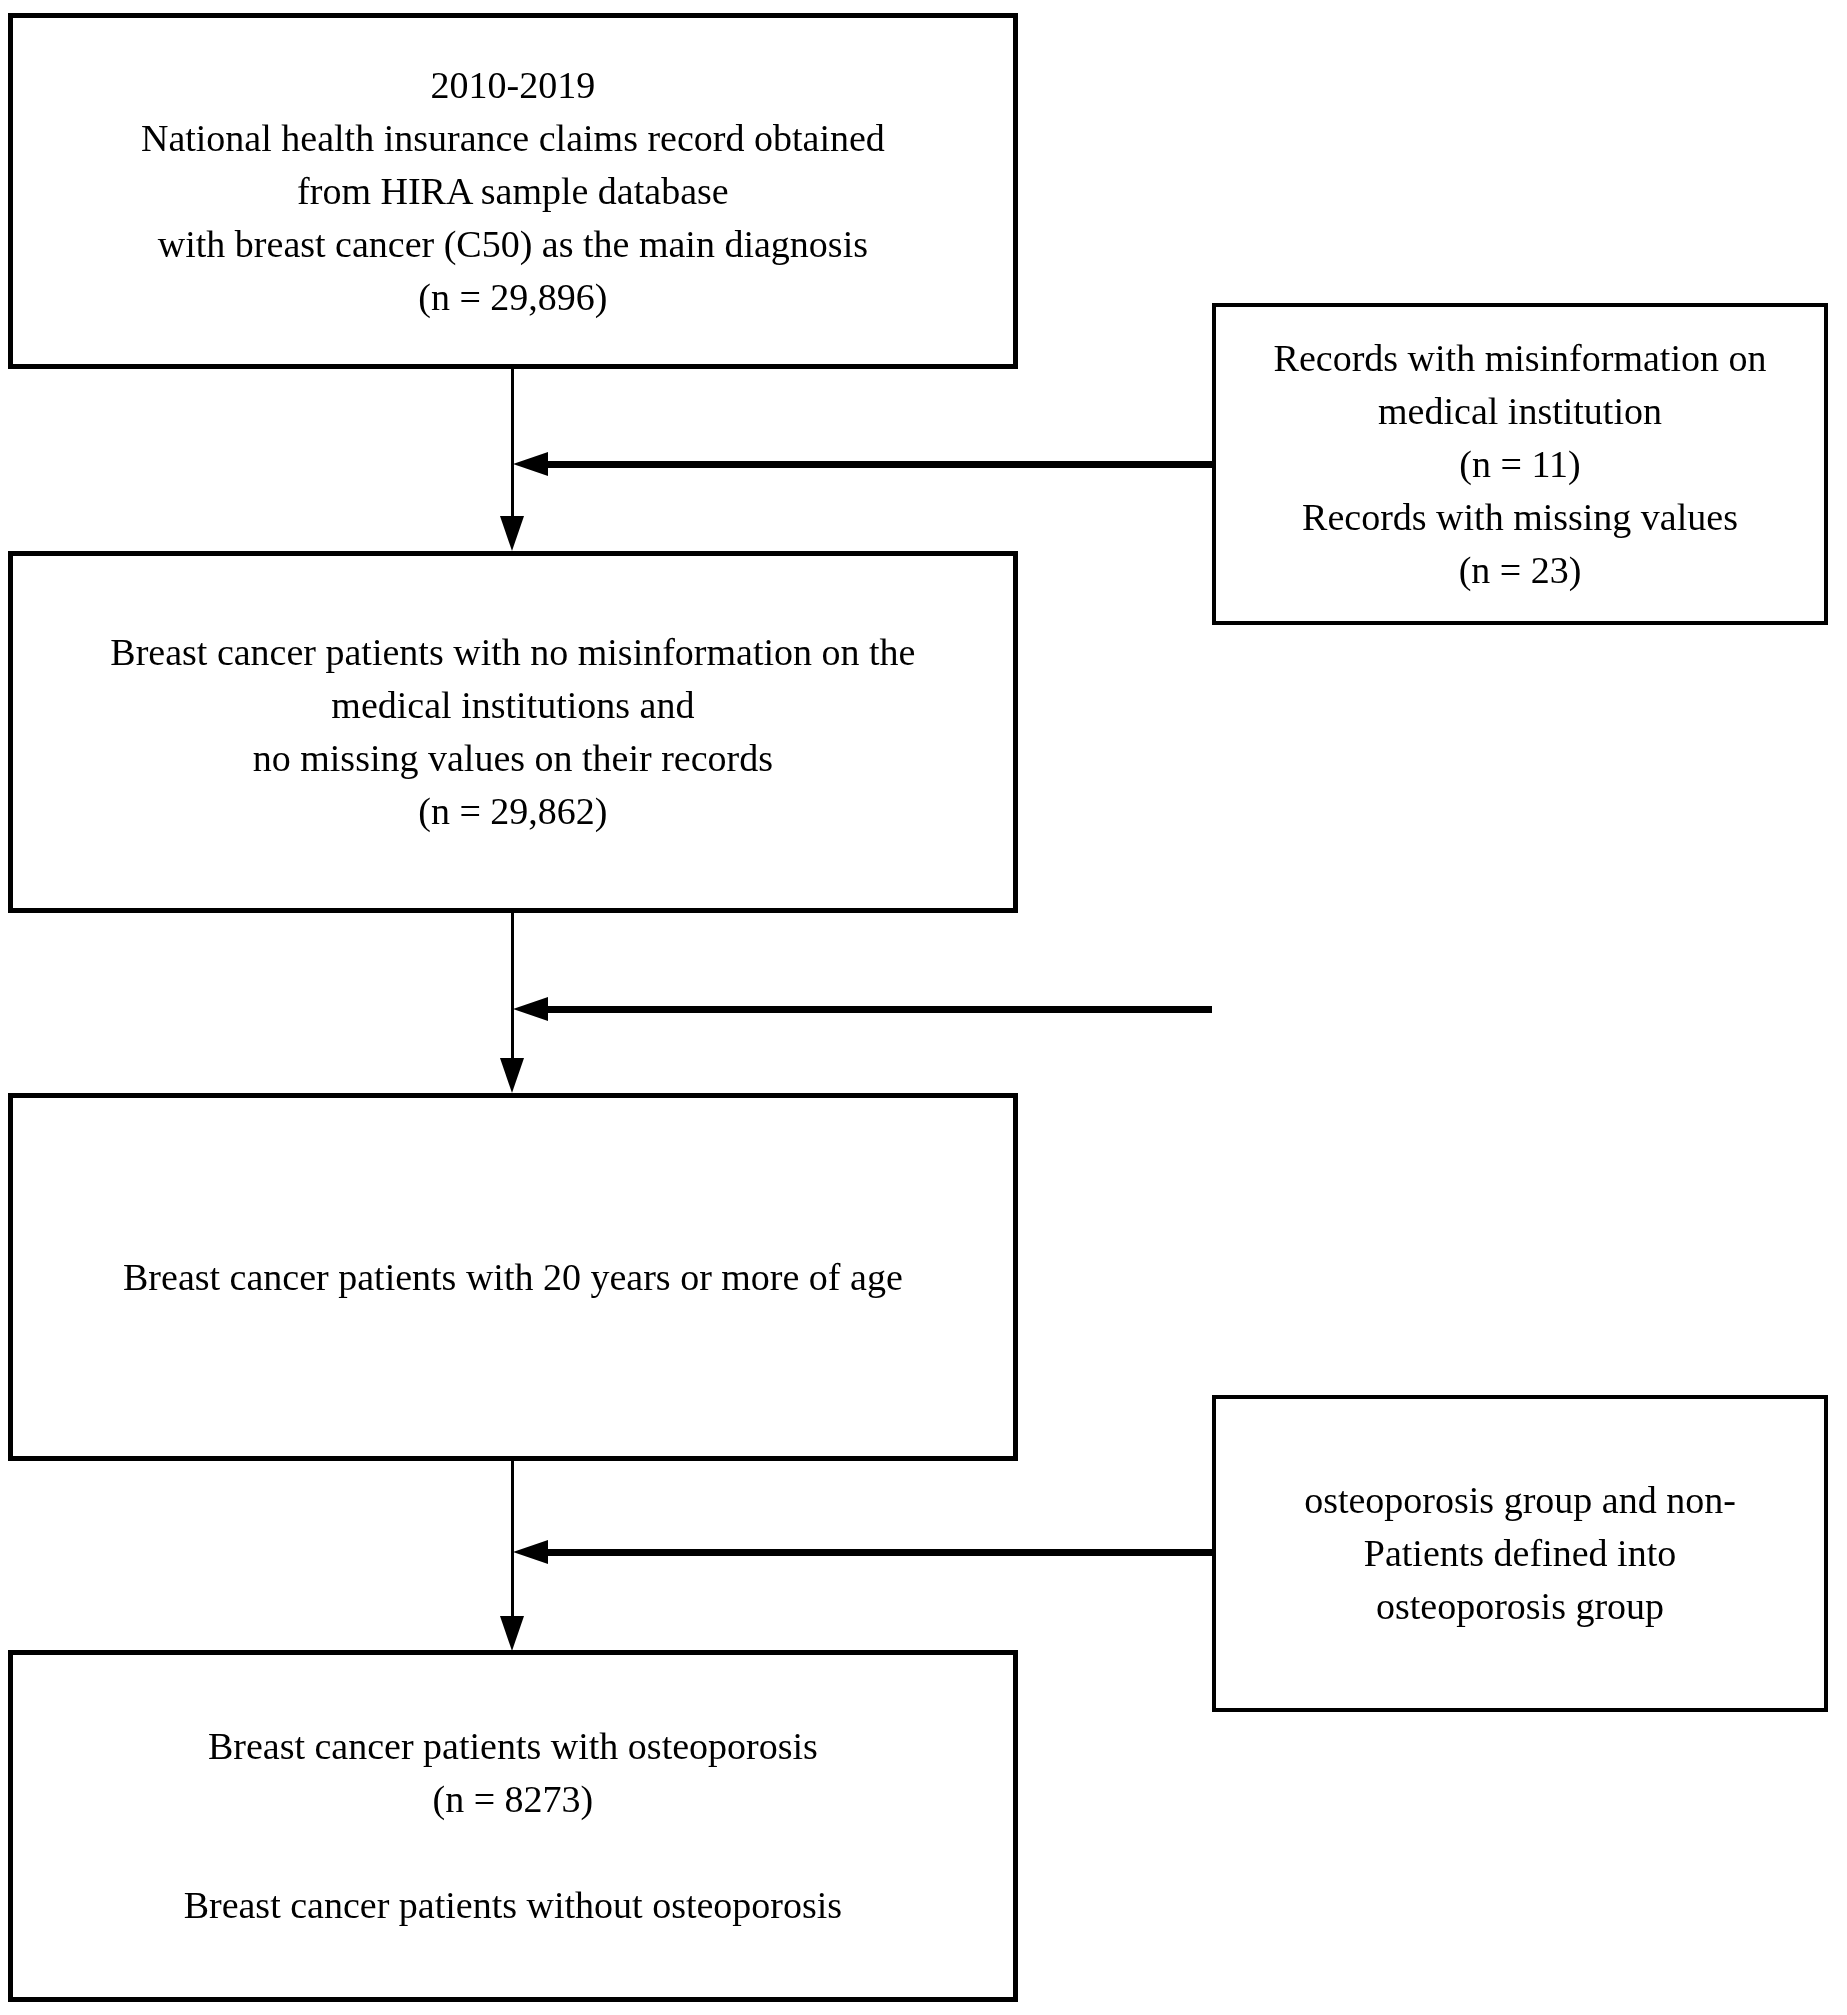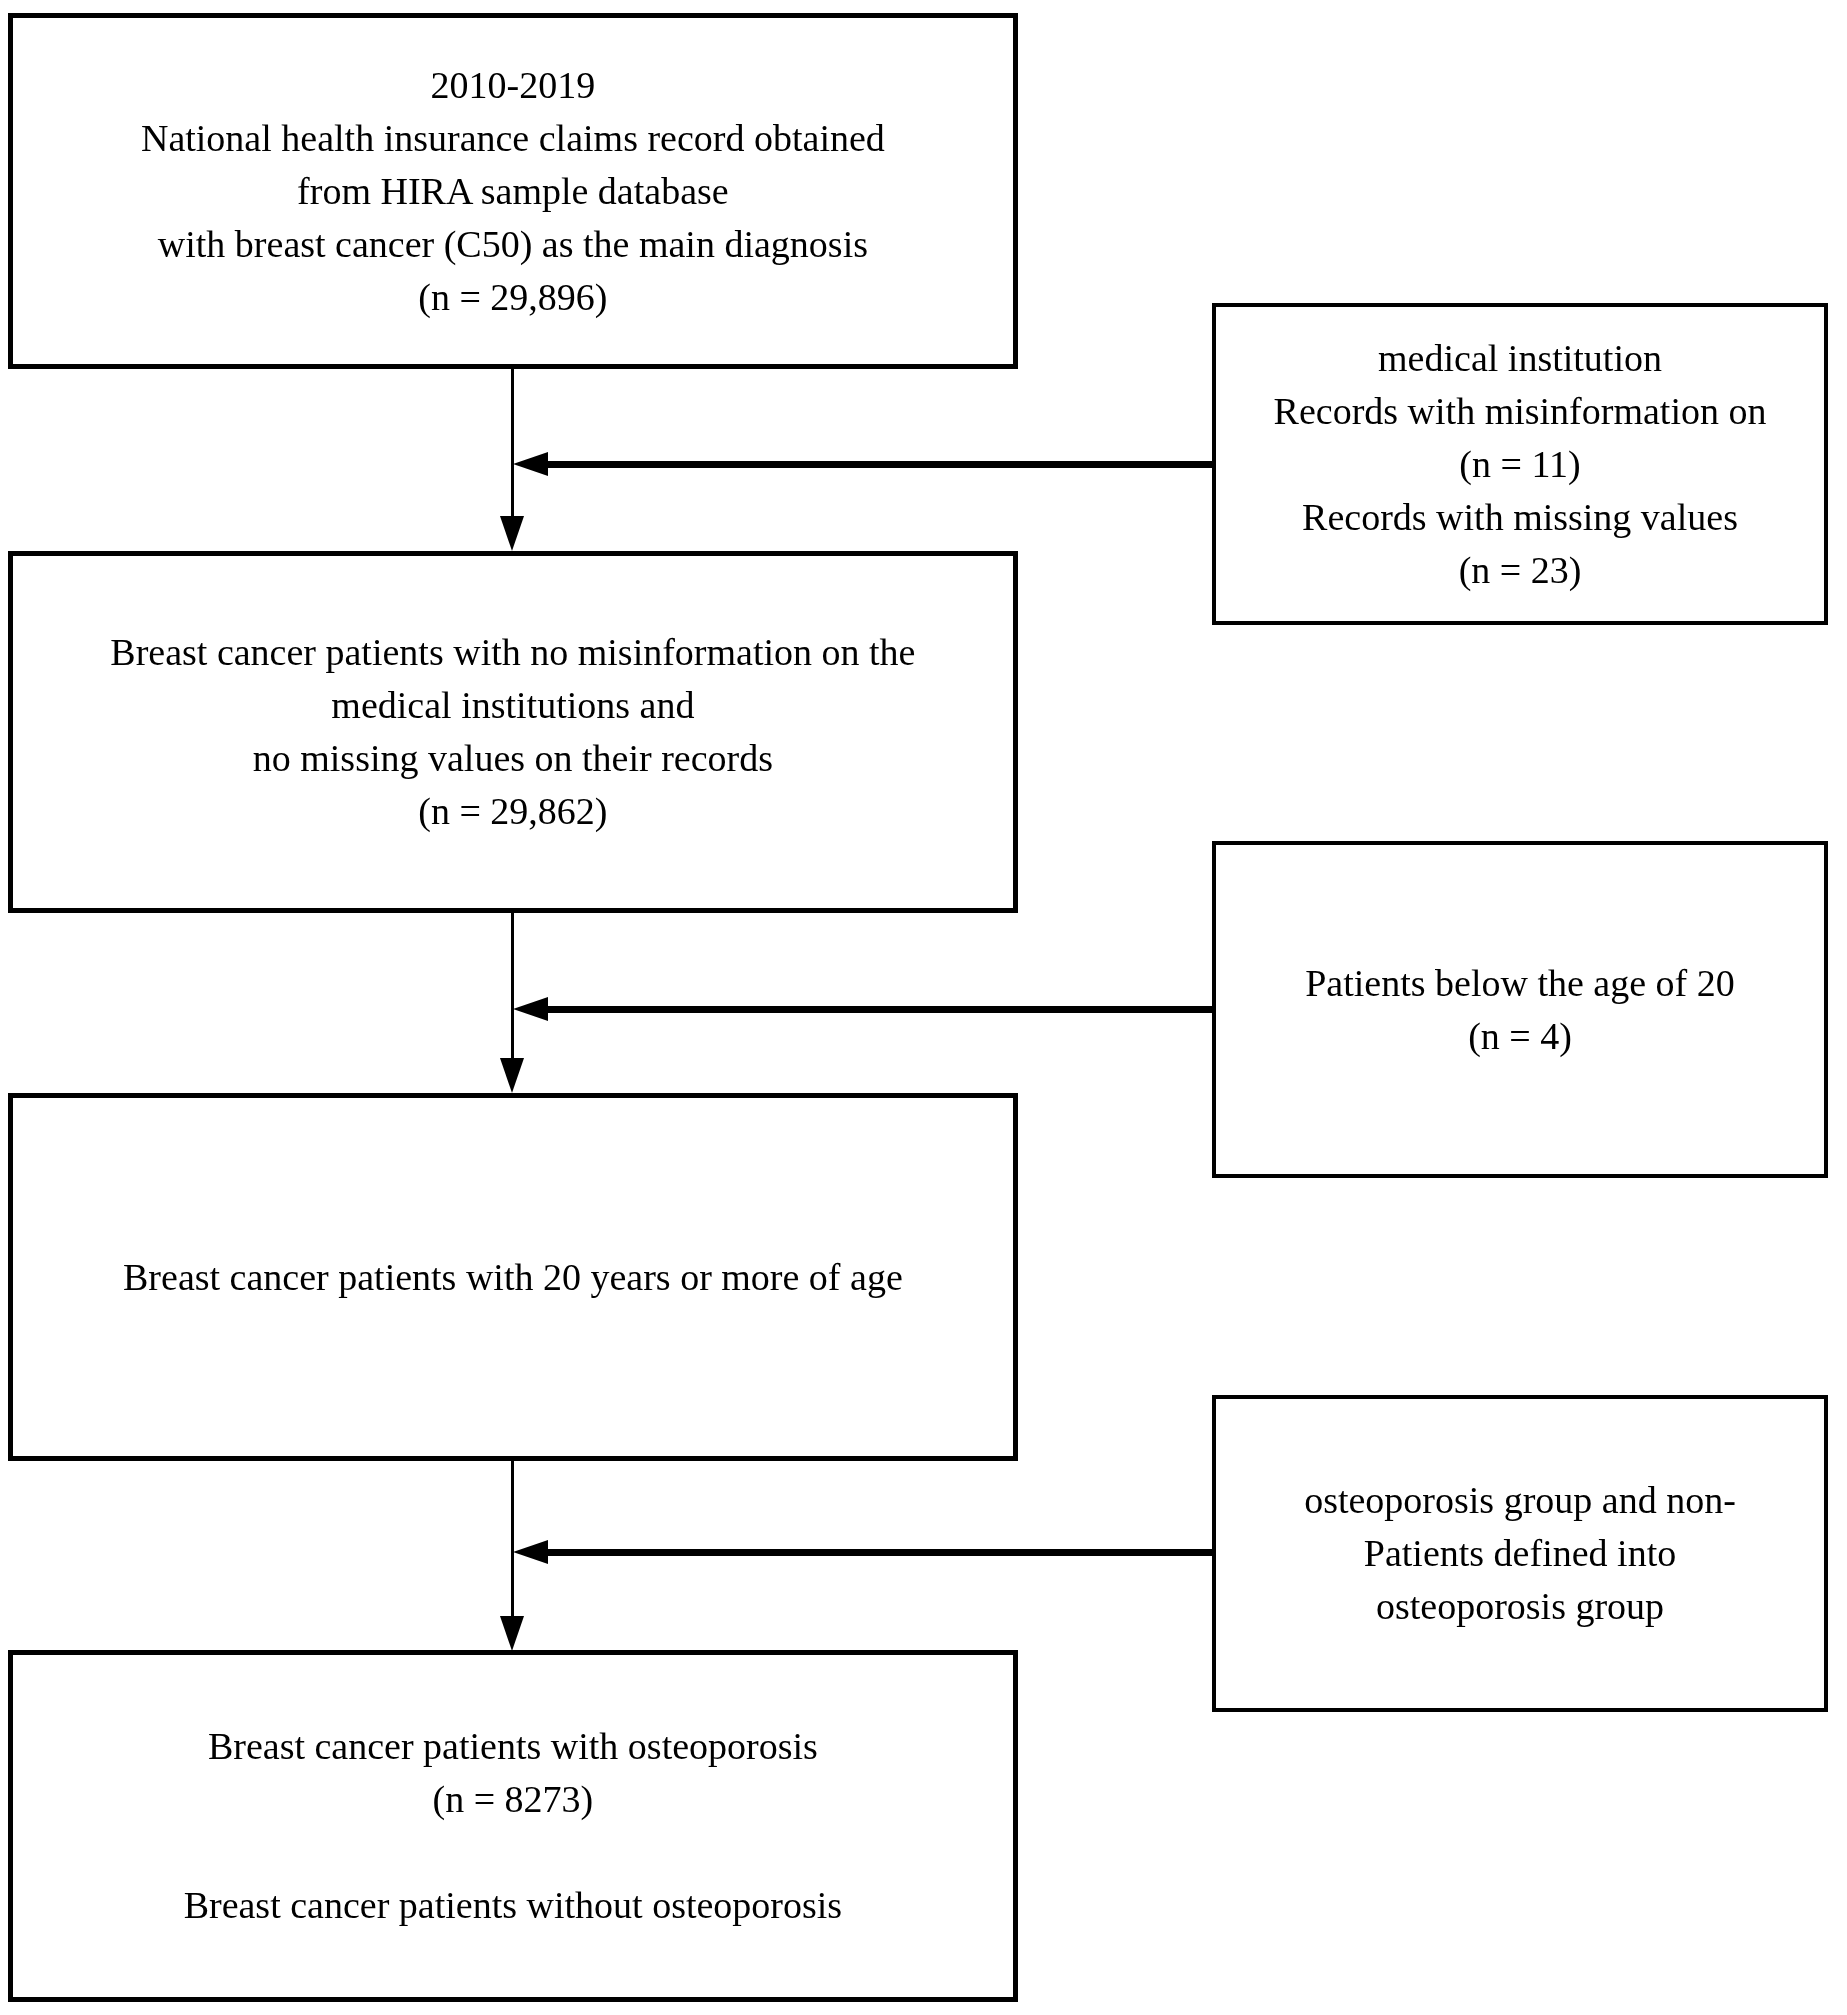--- a/index.html
+++ b/index.html
@@ -109,34 +109,28 @@
     <div class="lines">
       <div class="line">Breast cancer patients with osteoporosis</div>
       <div class="line">(n = 8273)</div>
       <div class="line"></div>
       <div class="line">Breast cancer patients without osteoporosis</div>
     </div>
   </div>
 
   <div class="box side" id="box-excl1">
     <div class="lines">
+      <div class="line">Records with misinformation on</div>
       <div class="line">medical institution</div>
-      <div class="line">Records with misinformation on</div>
       <div class="line">(n = 11)</div>
       <div class="line">Records with missing values</div>
       <div class="line">(n = 23)</div>
     </div>
   </div>
 
-  <div class="box side" id="box-excl2">
-    <div class="lines">
-      <div class="line">Patients below the age of 20</div>
-      <div class="line">(n = 4)</div>
-    </div>
-  </div>
 
   <div class="box side" id="box-groupdef">
     <div class="lines">
       <div class="line">osteoporosis group and non-</div>
       <div class="line">Patients defined into</div>
       <div class="line">osteoporosis group</div>
     </div>
   </div>
 
   <div class="vline" id="v1"></div>

